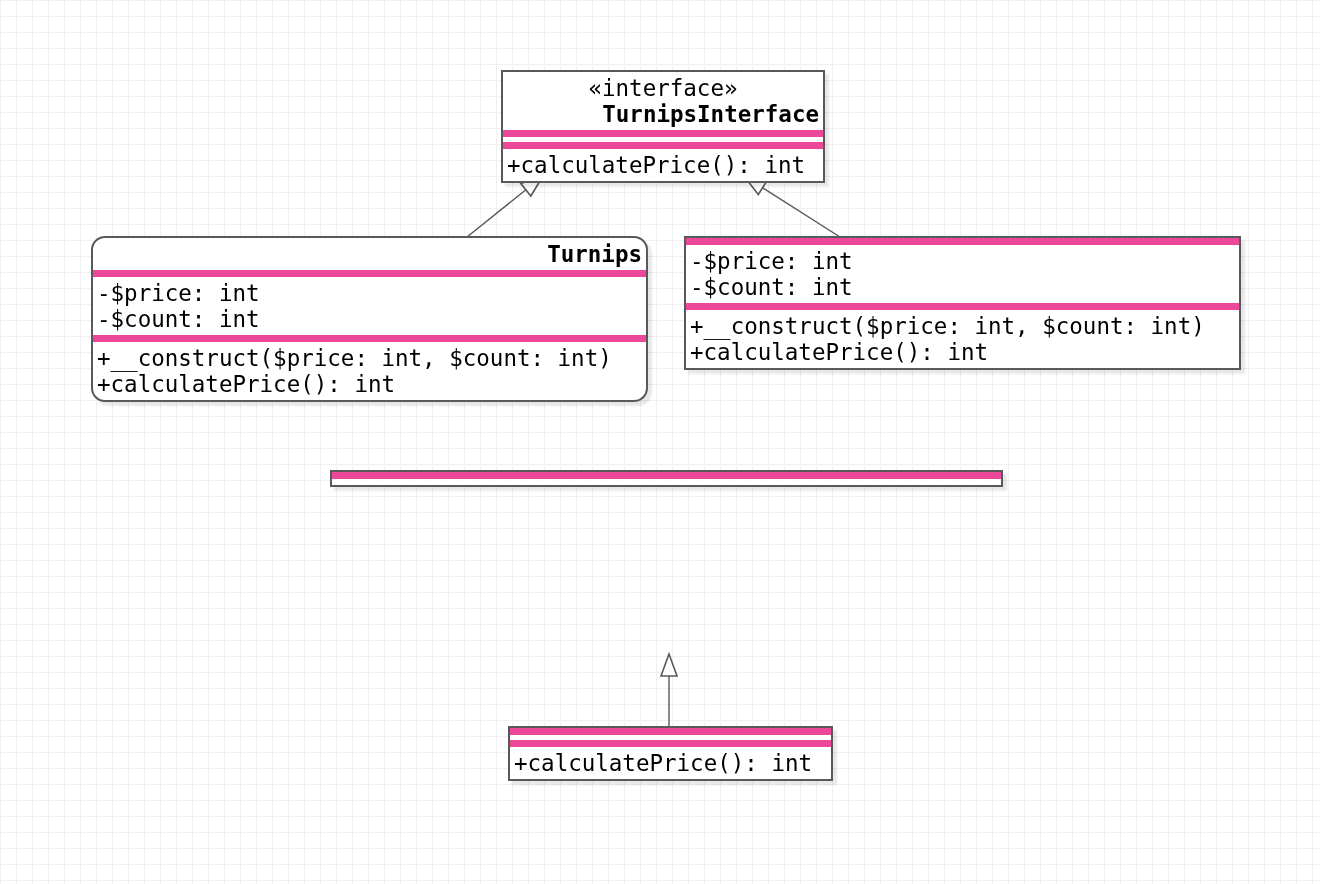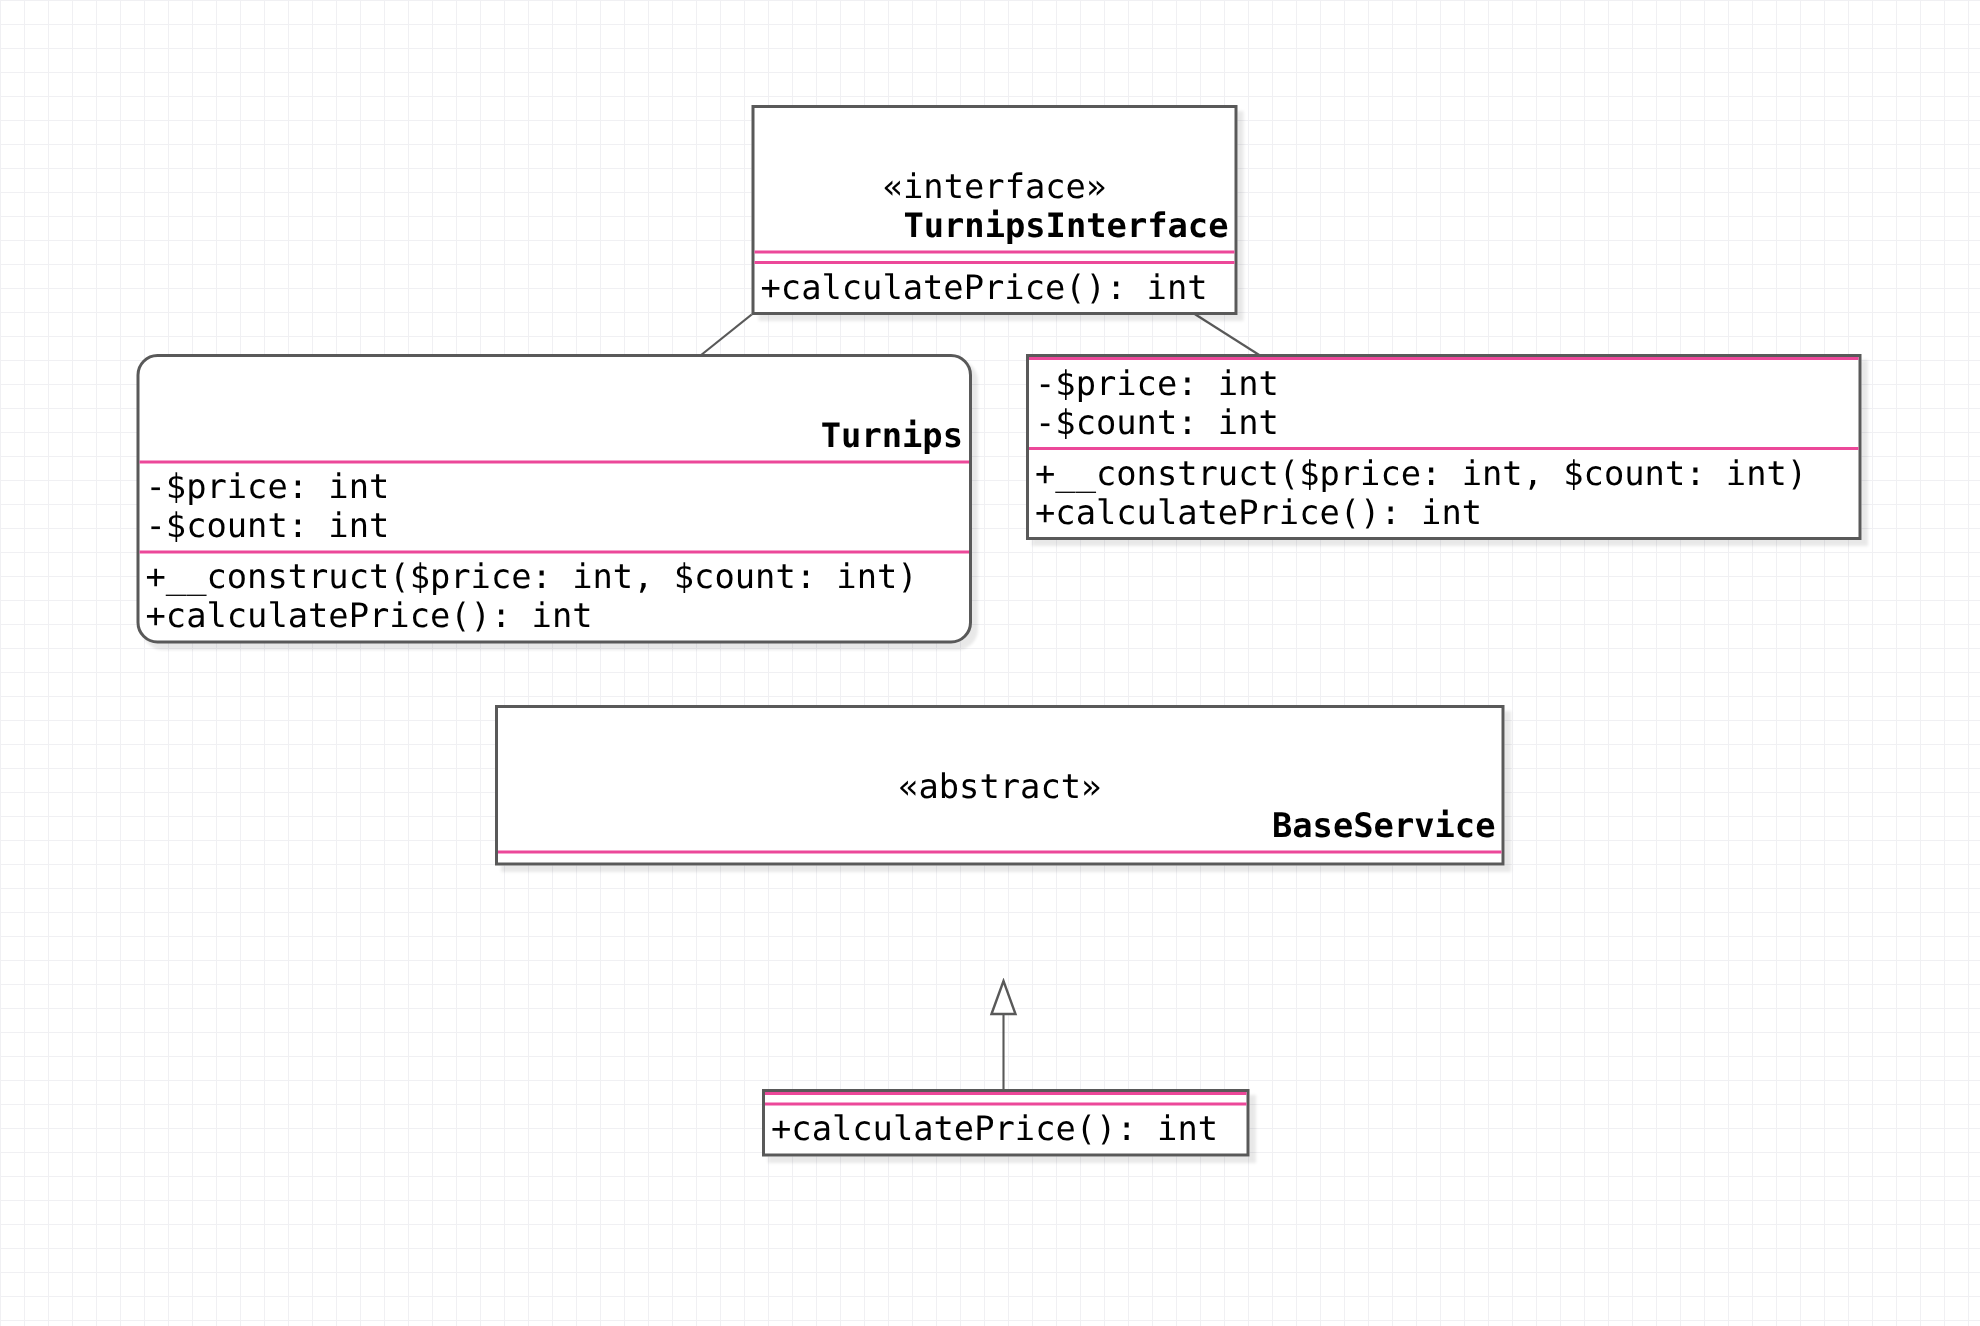--- a/index.html
+++ b/index.html
@@ -27,26 +27,25 @@
     box-sizing: border-box;
     background: #ffffff;
     border: 2px solid #595959;
     box-shadow: 4px 4px 2px rgba(0,0,0,0.09);
     font-size: 22.5px;
     line-height: 26px;
   }
   .title {
     text-align: center;
     padding: 3px 4px;
-    margin-top: 37px;
   }
   .stereotype { font-weight: normal; }
   .class-name { font-weight: bold; text-align: right; }
   .compartment {
-    border-top: 2px solid #ec4899;
+    border-top: 7px solid #ec4899;
     padding: 3px 2px 3px 4px;
   }
   .compartment.empty {
     padding: 0;
     height: 5px;
   }
   .member { white-space: pre; }
 </style>
 </head>
 <body>
@@ -94,24 +93,20 @@
       <div class="member">-$price: int</div>
       <div class="member">-$count: int</div>
     </div>
     <div class="compartment">
       <div class="member">+__construct($price: int, $count: int)</div>
       <div class="member">+calculatePrice(): int</div>
     </div>
   </div>
 
   <div class="uml-class" style="left:330px; top:470px; width:673px;">
-    <div class="title">
-      <div class="stereotype">«abstract»</div>
-      <div class="class-name">BaseService</div>
-    </div>
     <div class="compartment">
     </div>
   </div>
 
   <div class="uml-class" style="left:508px; top:726px; width:325px;">
     <div class="compartment empty"></div>
     <div class="compartment">
       <div class="member">+calculatePrice(): int</div>
     </div>
   </div>

